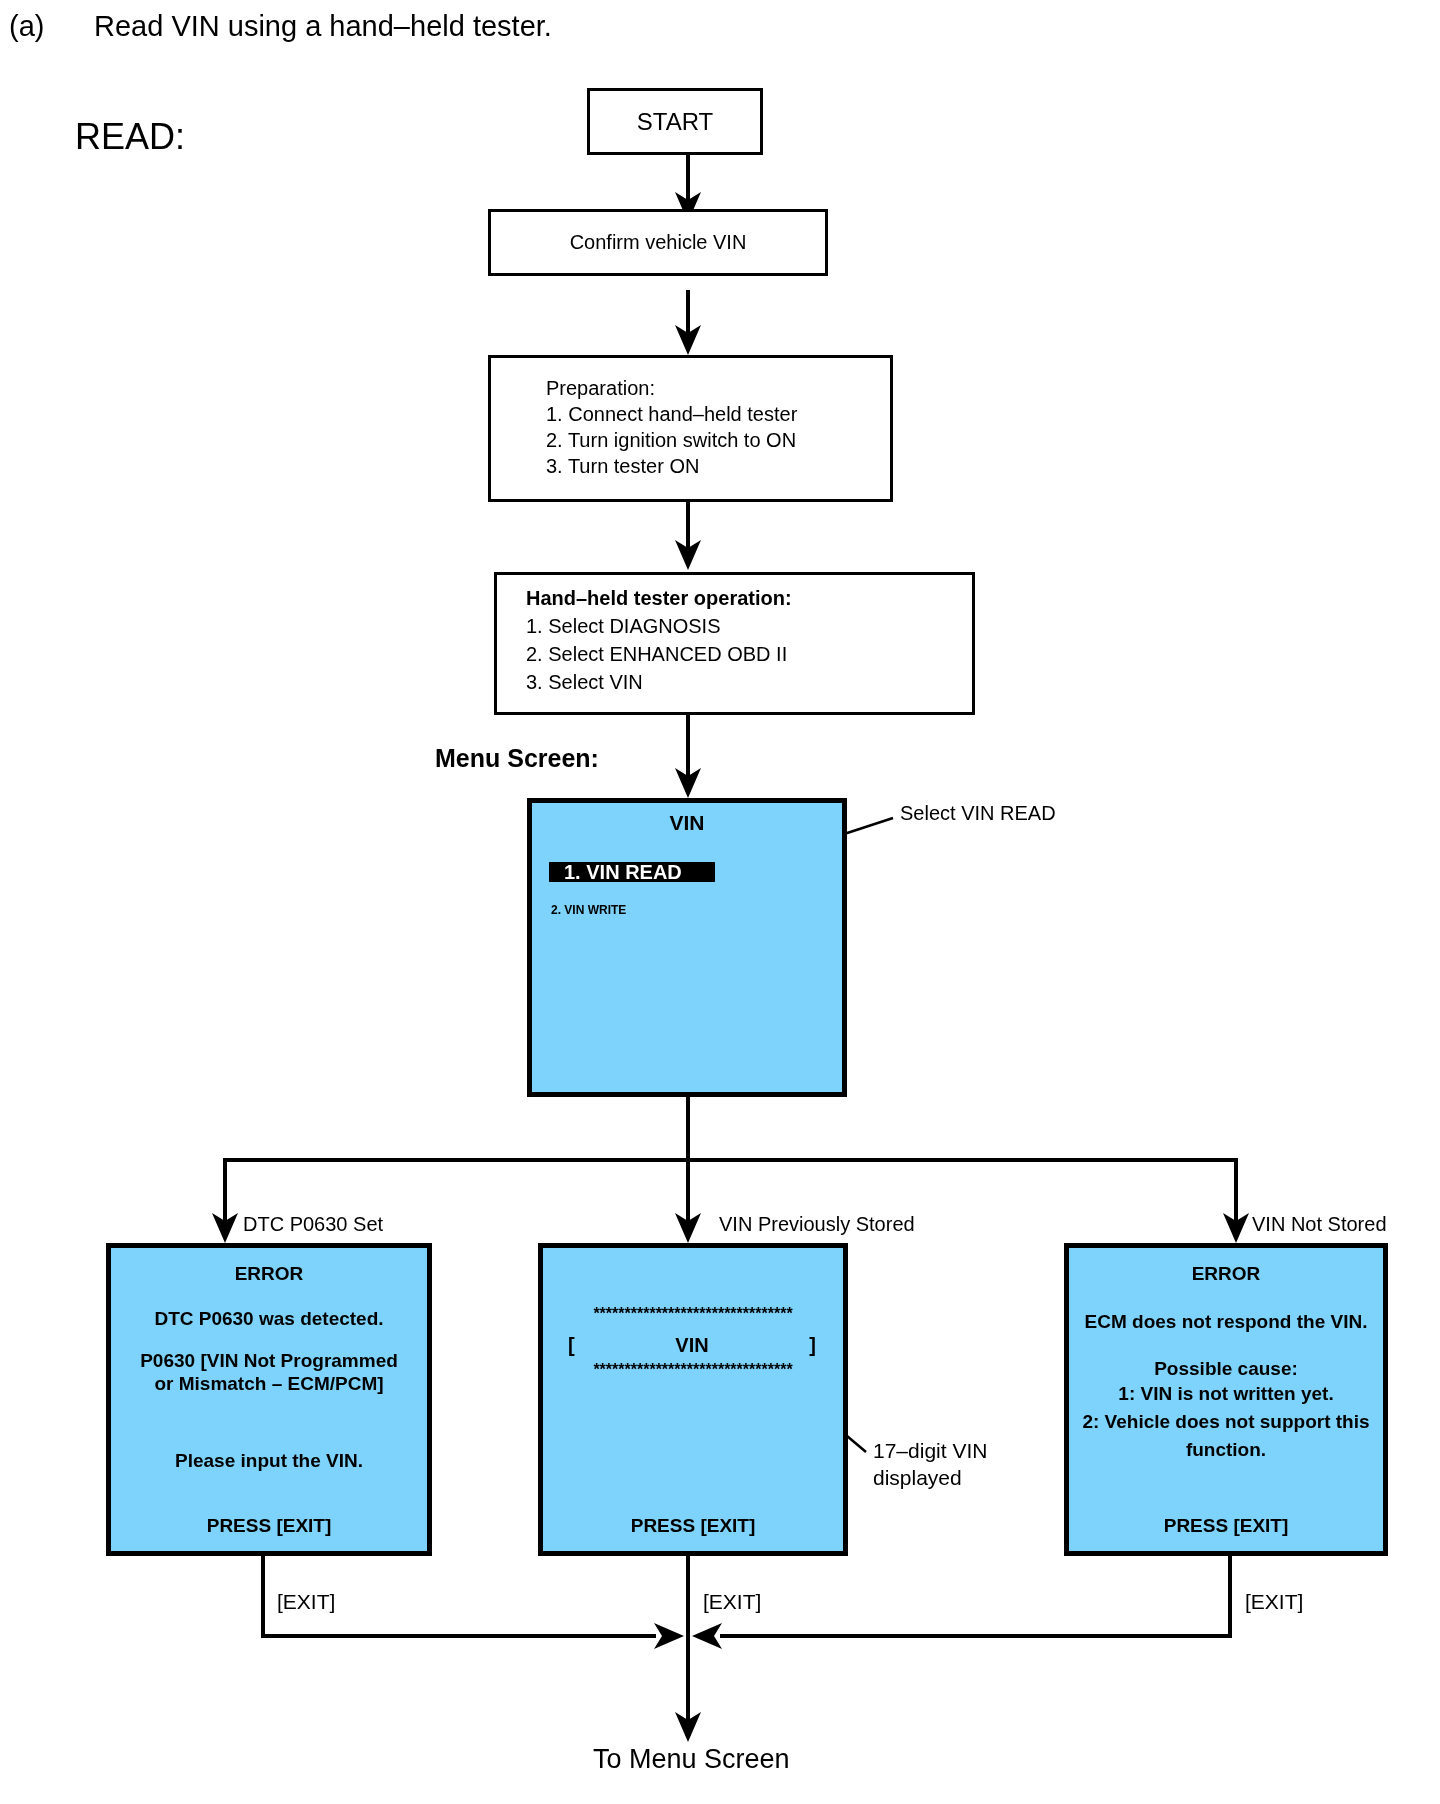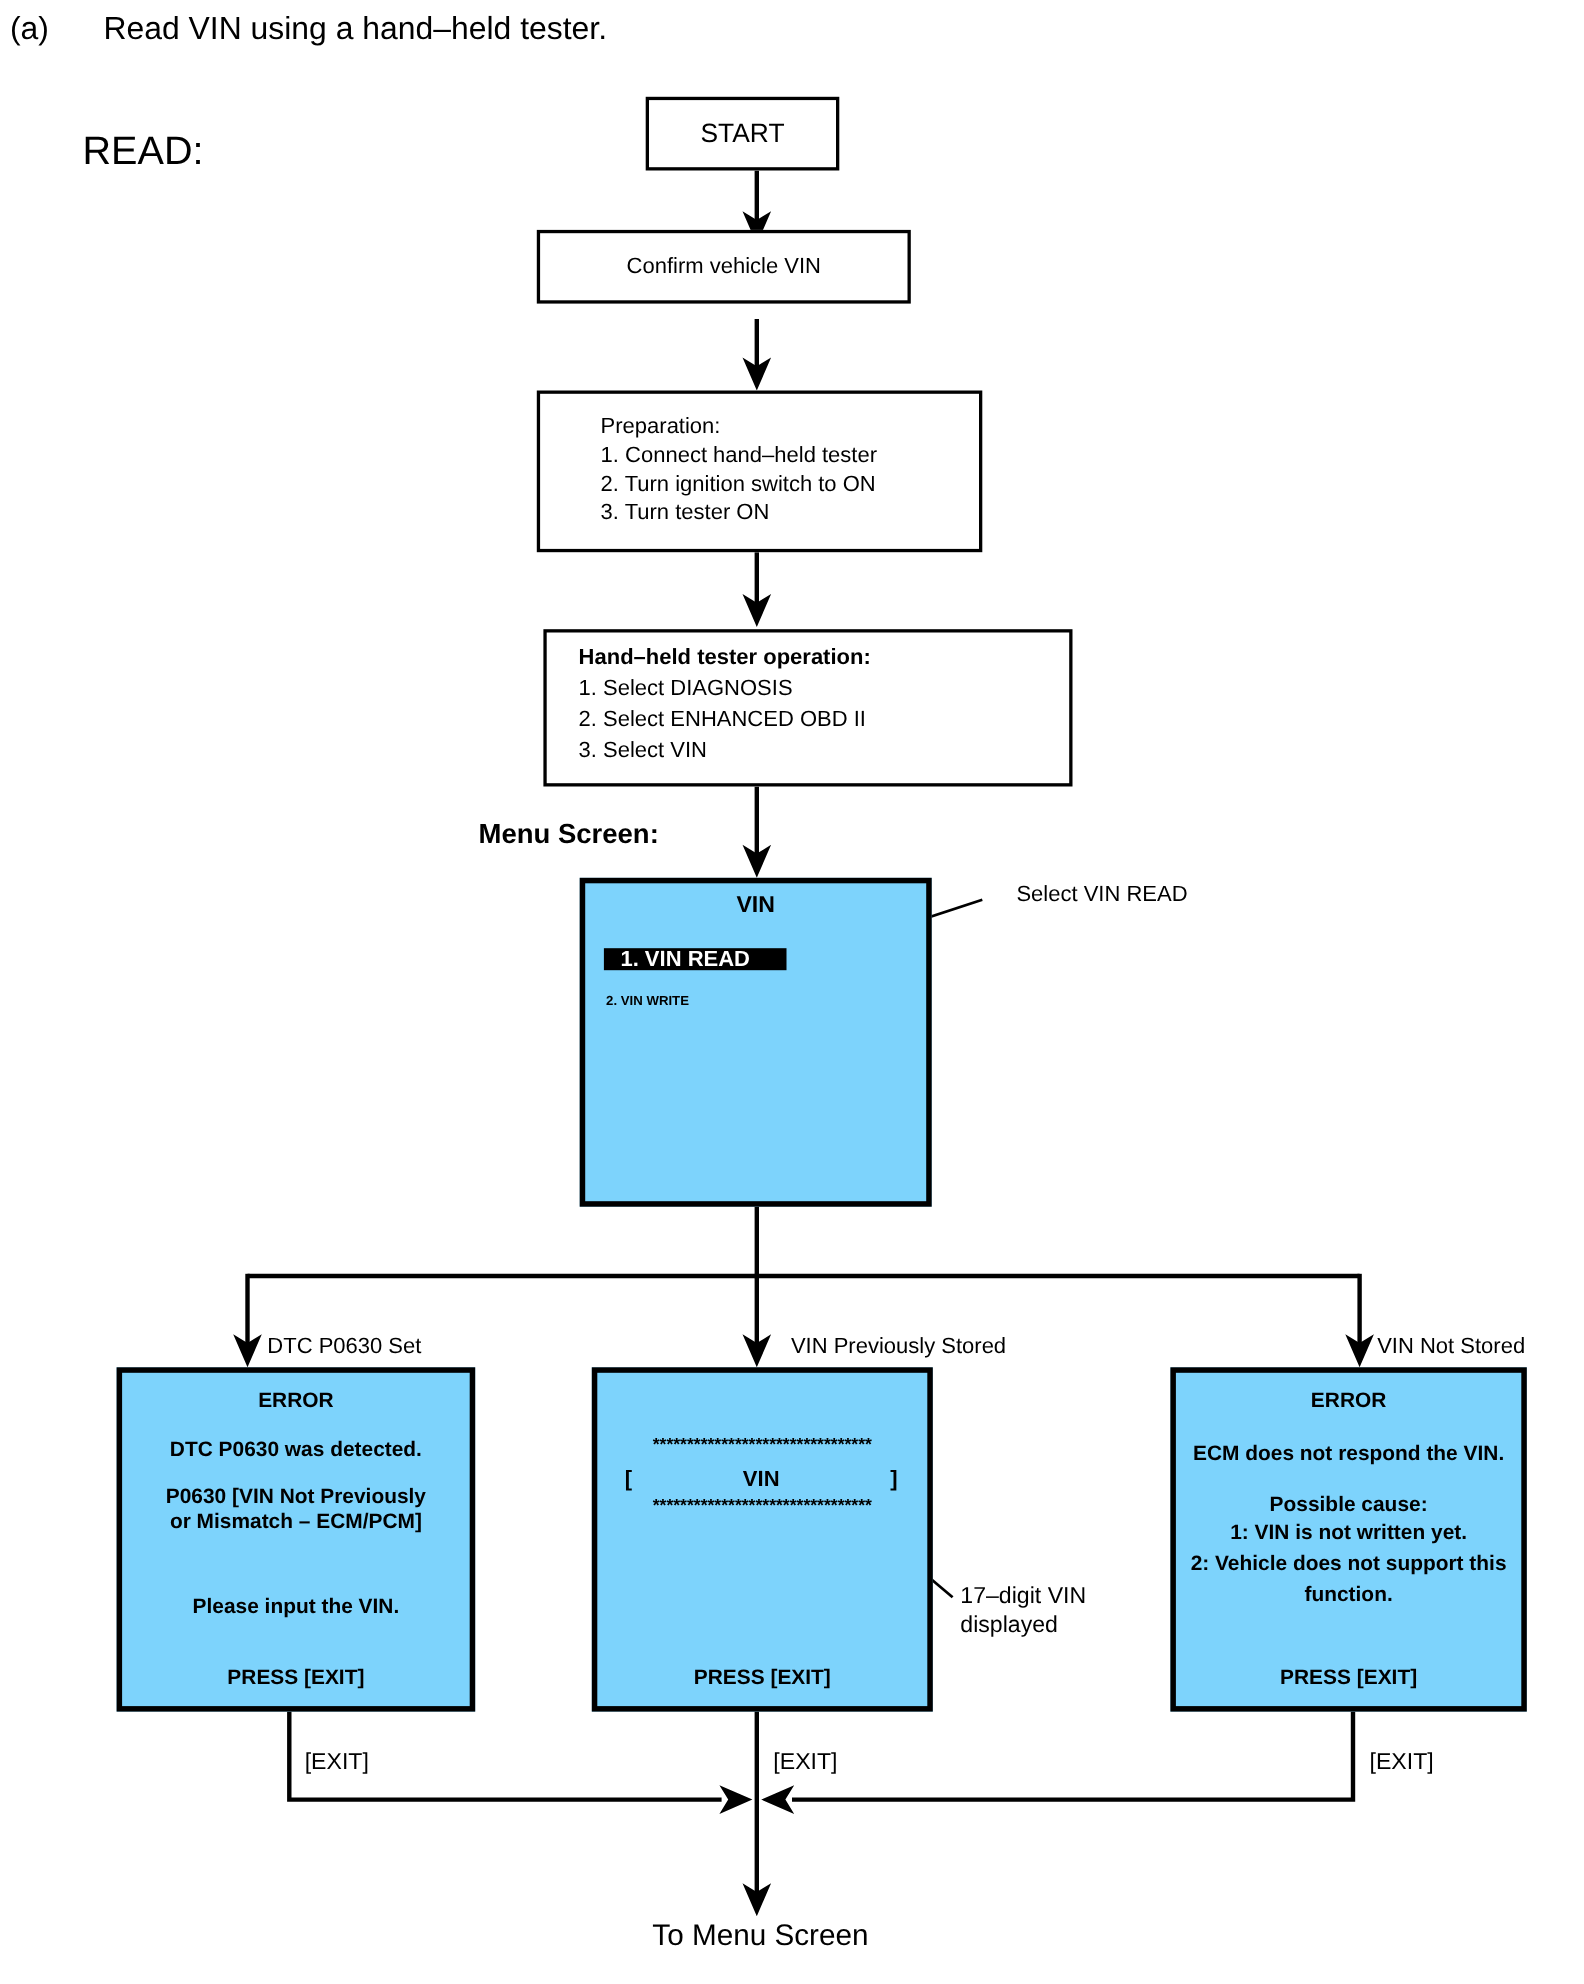--- a/index.html
+++ b/index.html
@@ -109,30 +109,30 @@
   <div class="screen" style="left:527px;top:798px;width:320px;height:299px;">
     <div class="menu-title">VIN</div>
     <div class="menu-hl">
       <span>1. VIN READ</span>
     </div>
     <div class="menu-item2">
       <span>2. VIN WRITE</span>
     </div>
   </div>
 
-  <div class="abs t-annot" style="left:924px;top:802px;">Select VIN READ</div>
+  <div class="abs t-annot" style="left:900px;top:802px;">Select VIN READ</div>
 
   <div class="abs t-annot" style="left:243px;top:1213px;">DTC P0630 Set</div>
   <div class="abs t-annot" style="left:719px;top:1213px;">VIN Previously Stored</div>
   <div class="abs t-annot" style="left:1252px;top:1213px;">VIN Not Stored</div>
 
   <div class="screen t-box" style="left:106px;top:1243px;width:326px;height:313px;">
     <div class="line" style="top:15px;">ERROR</div>
     <div class="line" style="top:60px;">DTC P0630 was detected.</div>
-    <div class="line" style="top:102px;">P0630 [VIN Not Previously</div>
+    <div class="line" style="top:102px;">P0630 [VIN Not Programmed</div>
     <div class="line" style="top:125px;">or Mismatch – ECM/PCM]</div>
     <div class="line" style="top:202px;">Please input the VIN.</div>
     <div class="line" style="top:267px;">PRESS [EXIT]</div>
   </div>
 
   <div class="screen" style="left:538px;top:1243px;width:310px;height:313px;">
     <div class="line ast" style="top:57px;padding:0 26px;box-sizing:border-box;">********************************</div>
     <div class="vinrow" style="position:absolute;top:86px;left:0;width:100%;box-sizing:border-box;">
       <span>[</span>
       <span>VIN</span>

